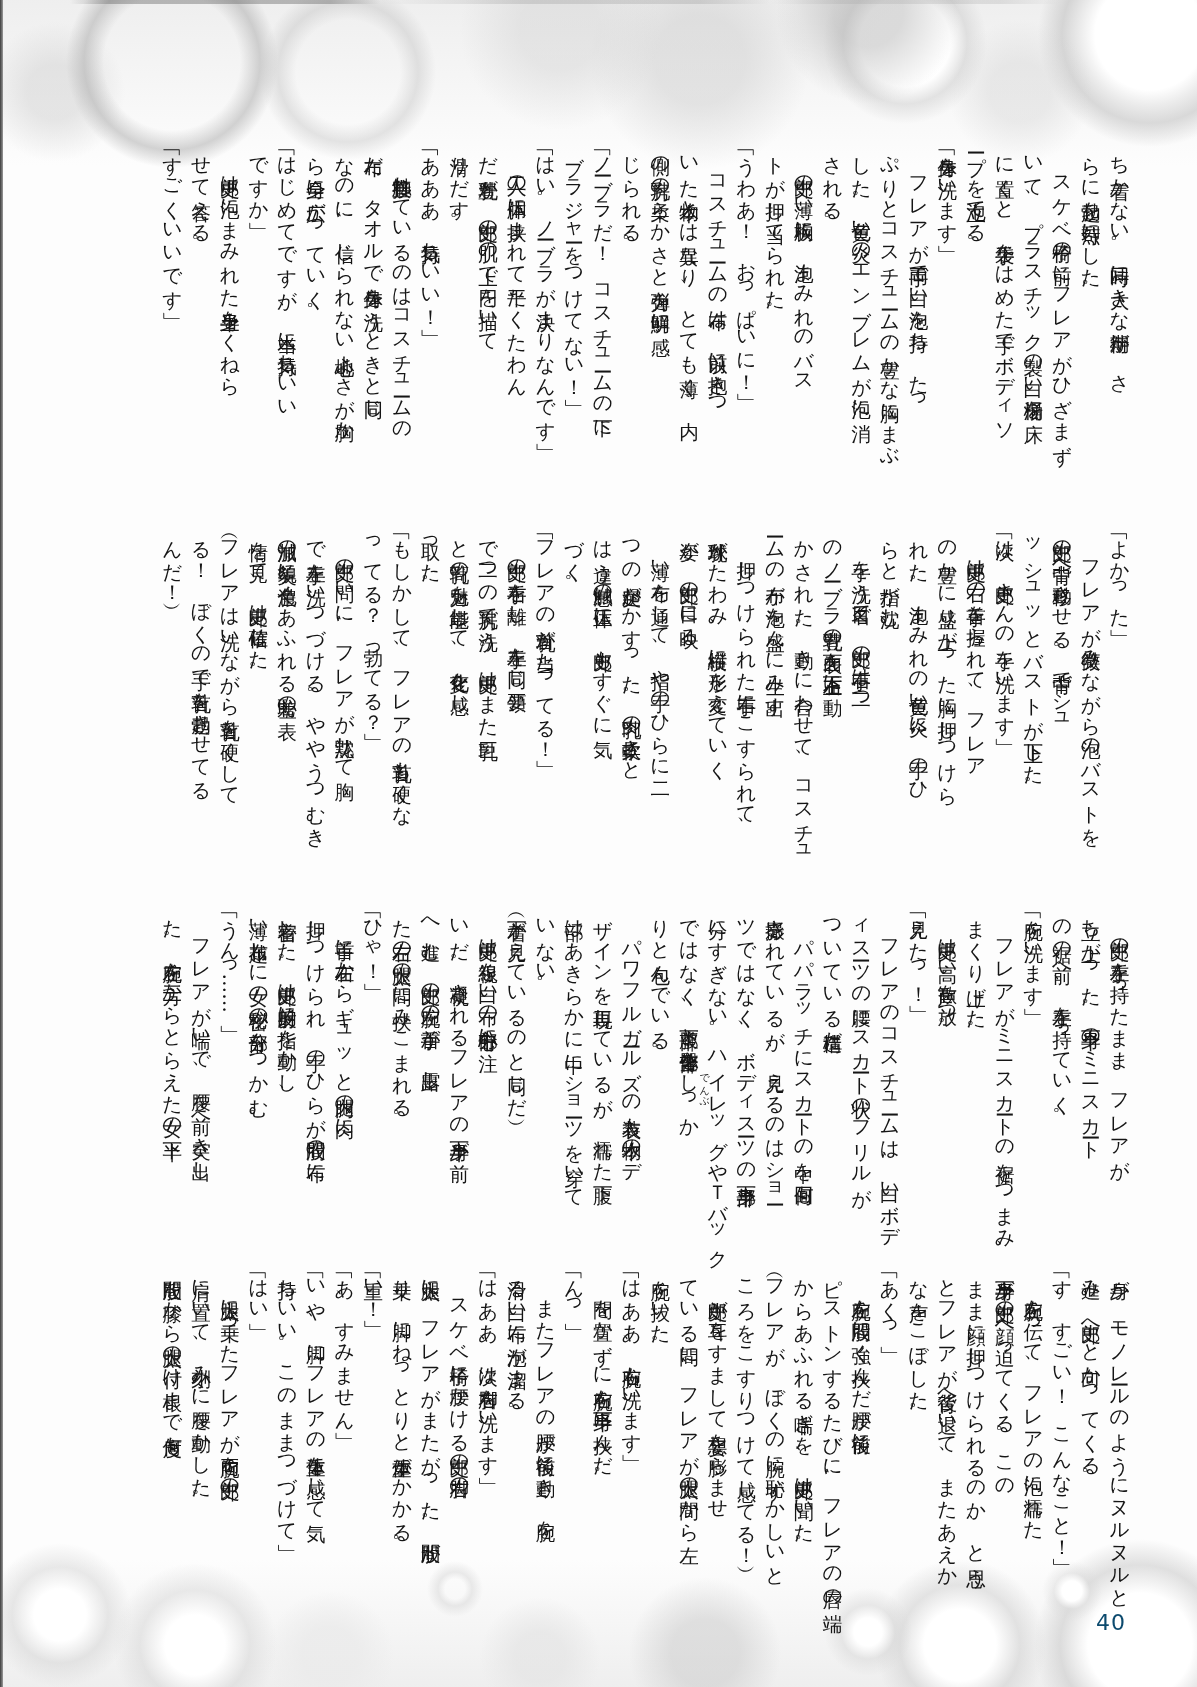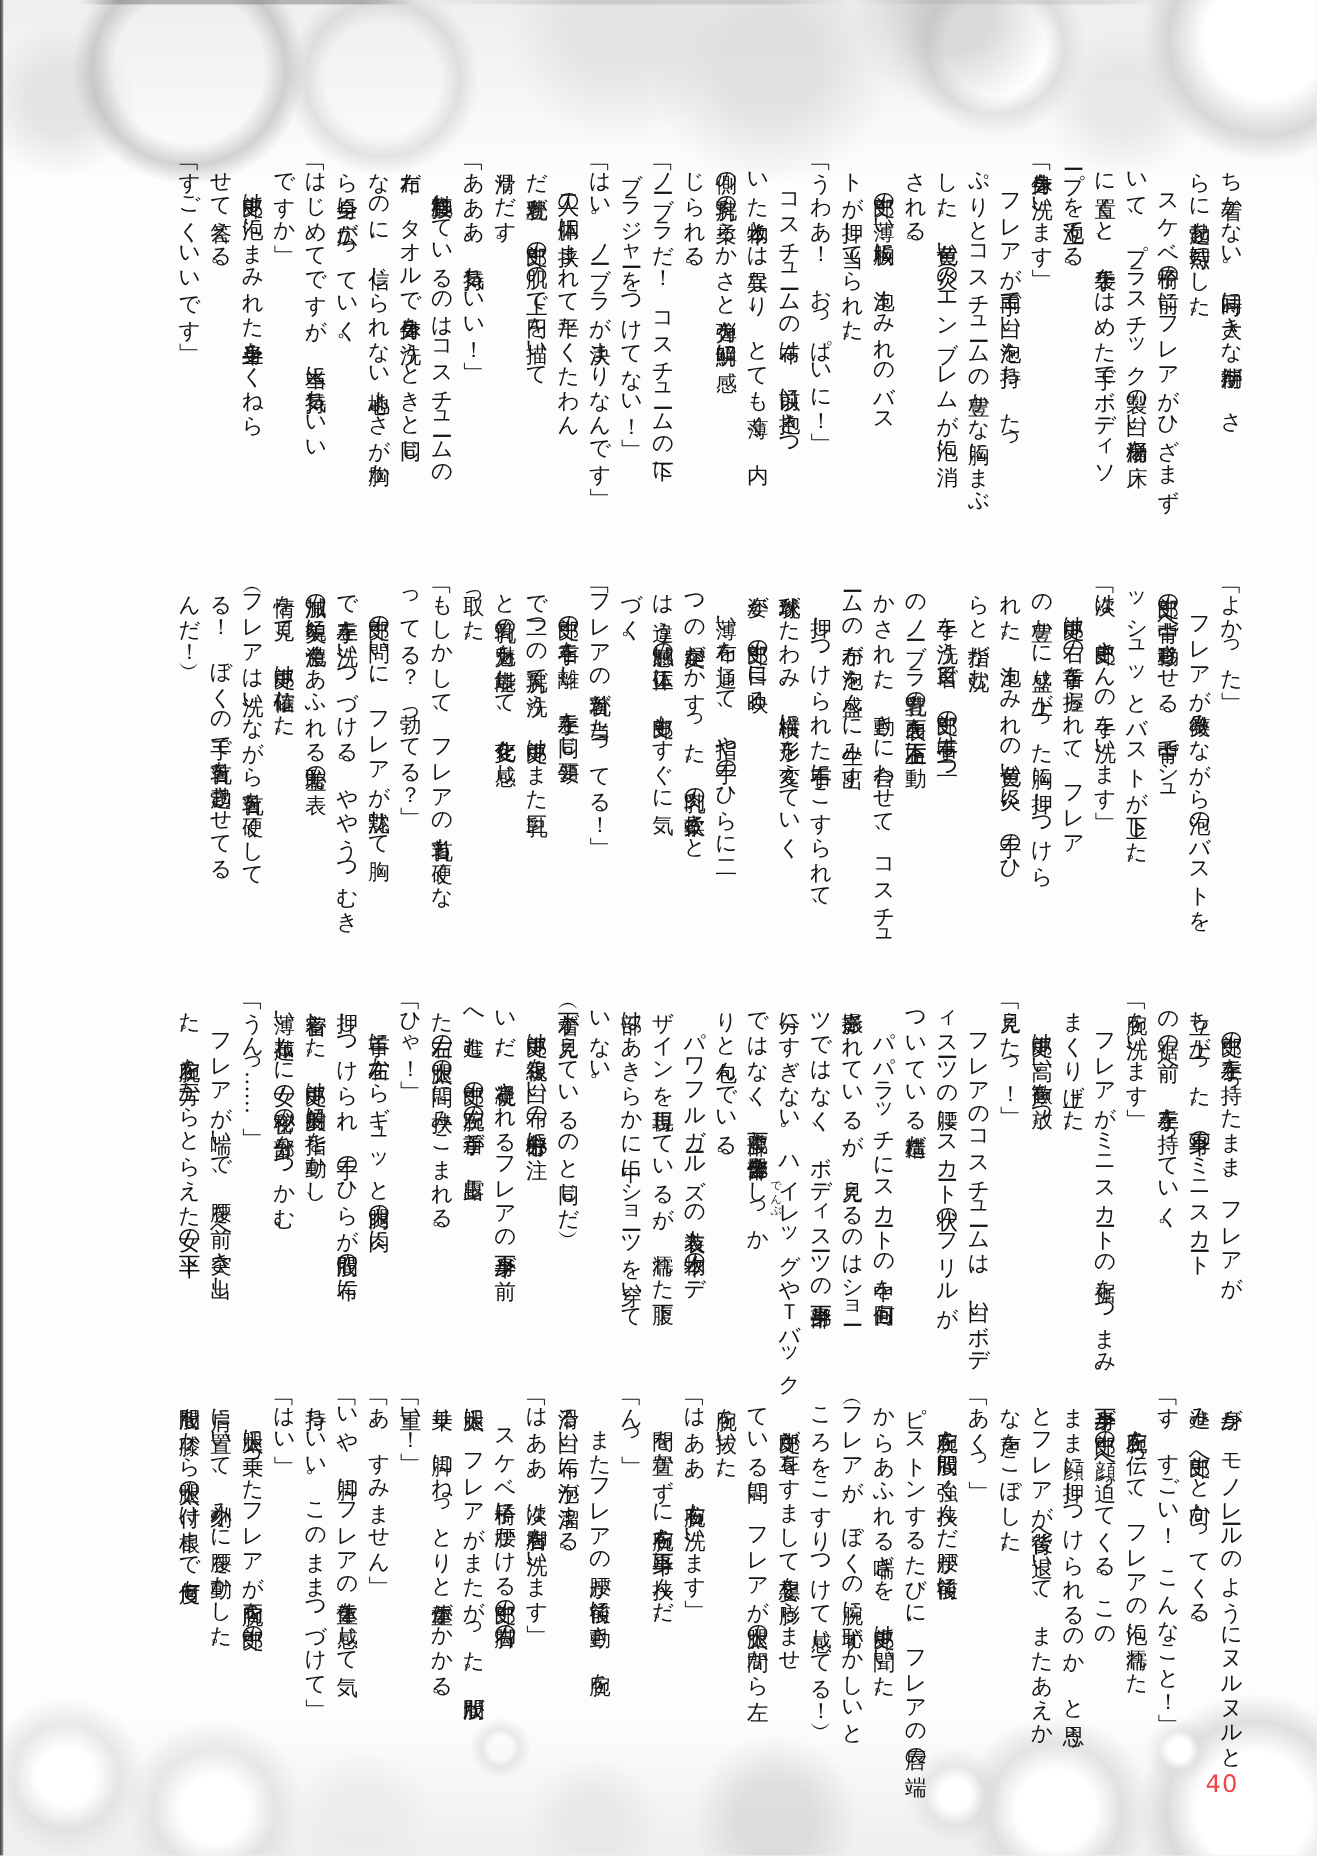--- a/index.html
+++ b/index.html
@@ -67,21 +67,21 @@
   .band-3{top:906px;}
   .band-4{top:1266px;}
   .furigana{
     position:absolute;left:699px;top:1067px;
     writing-mode:vertical-rl;font-size:10px;line-height:10px;
     color:#1c1c1c;z-index:3;
   }
   .page-number{
     position:absolute;left:1096px;top:1610px;
     font-family:"DejaVu Sans", sans-serif;
-    font-size:22px;color:#ef4444;letter-spacing:1px;z-index:3;
+    font-size:22px;color:#0c4a6e;letter-spacing:1px;z-index:3;
   }
 </style>
 </head>
 <body>
 
 <div class="page">
   <div class="decor decor-top"></div>
   <div class="decor decor-bottom"></div>
   <div class="edge-left"></div>
   <div class="edge-top"></div>

